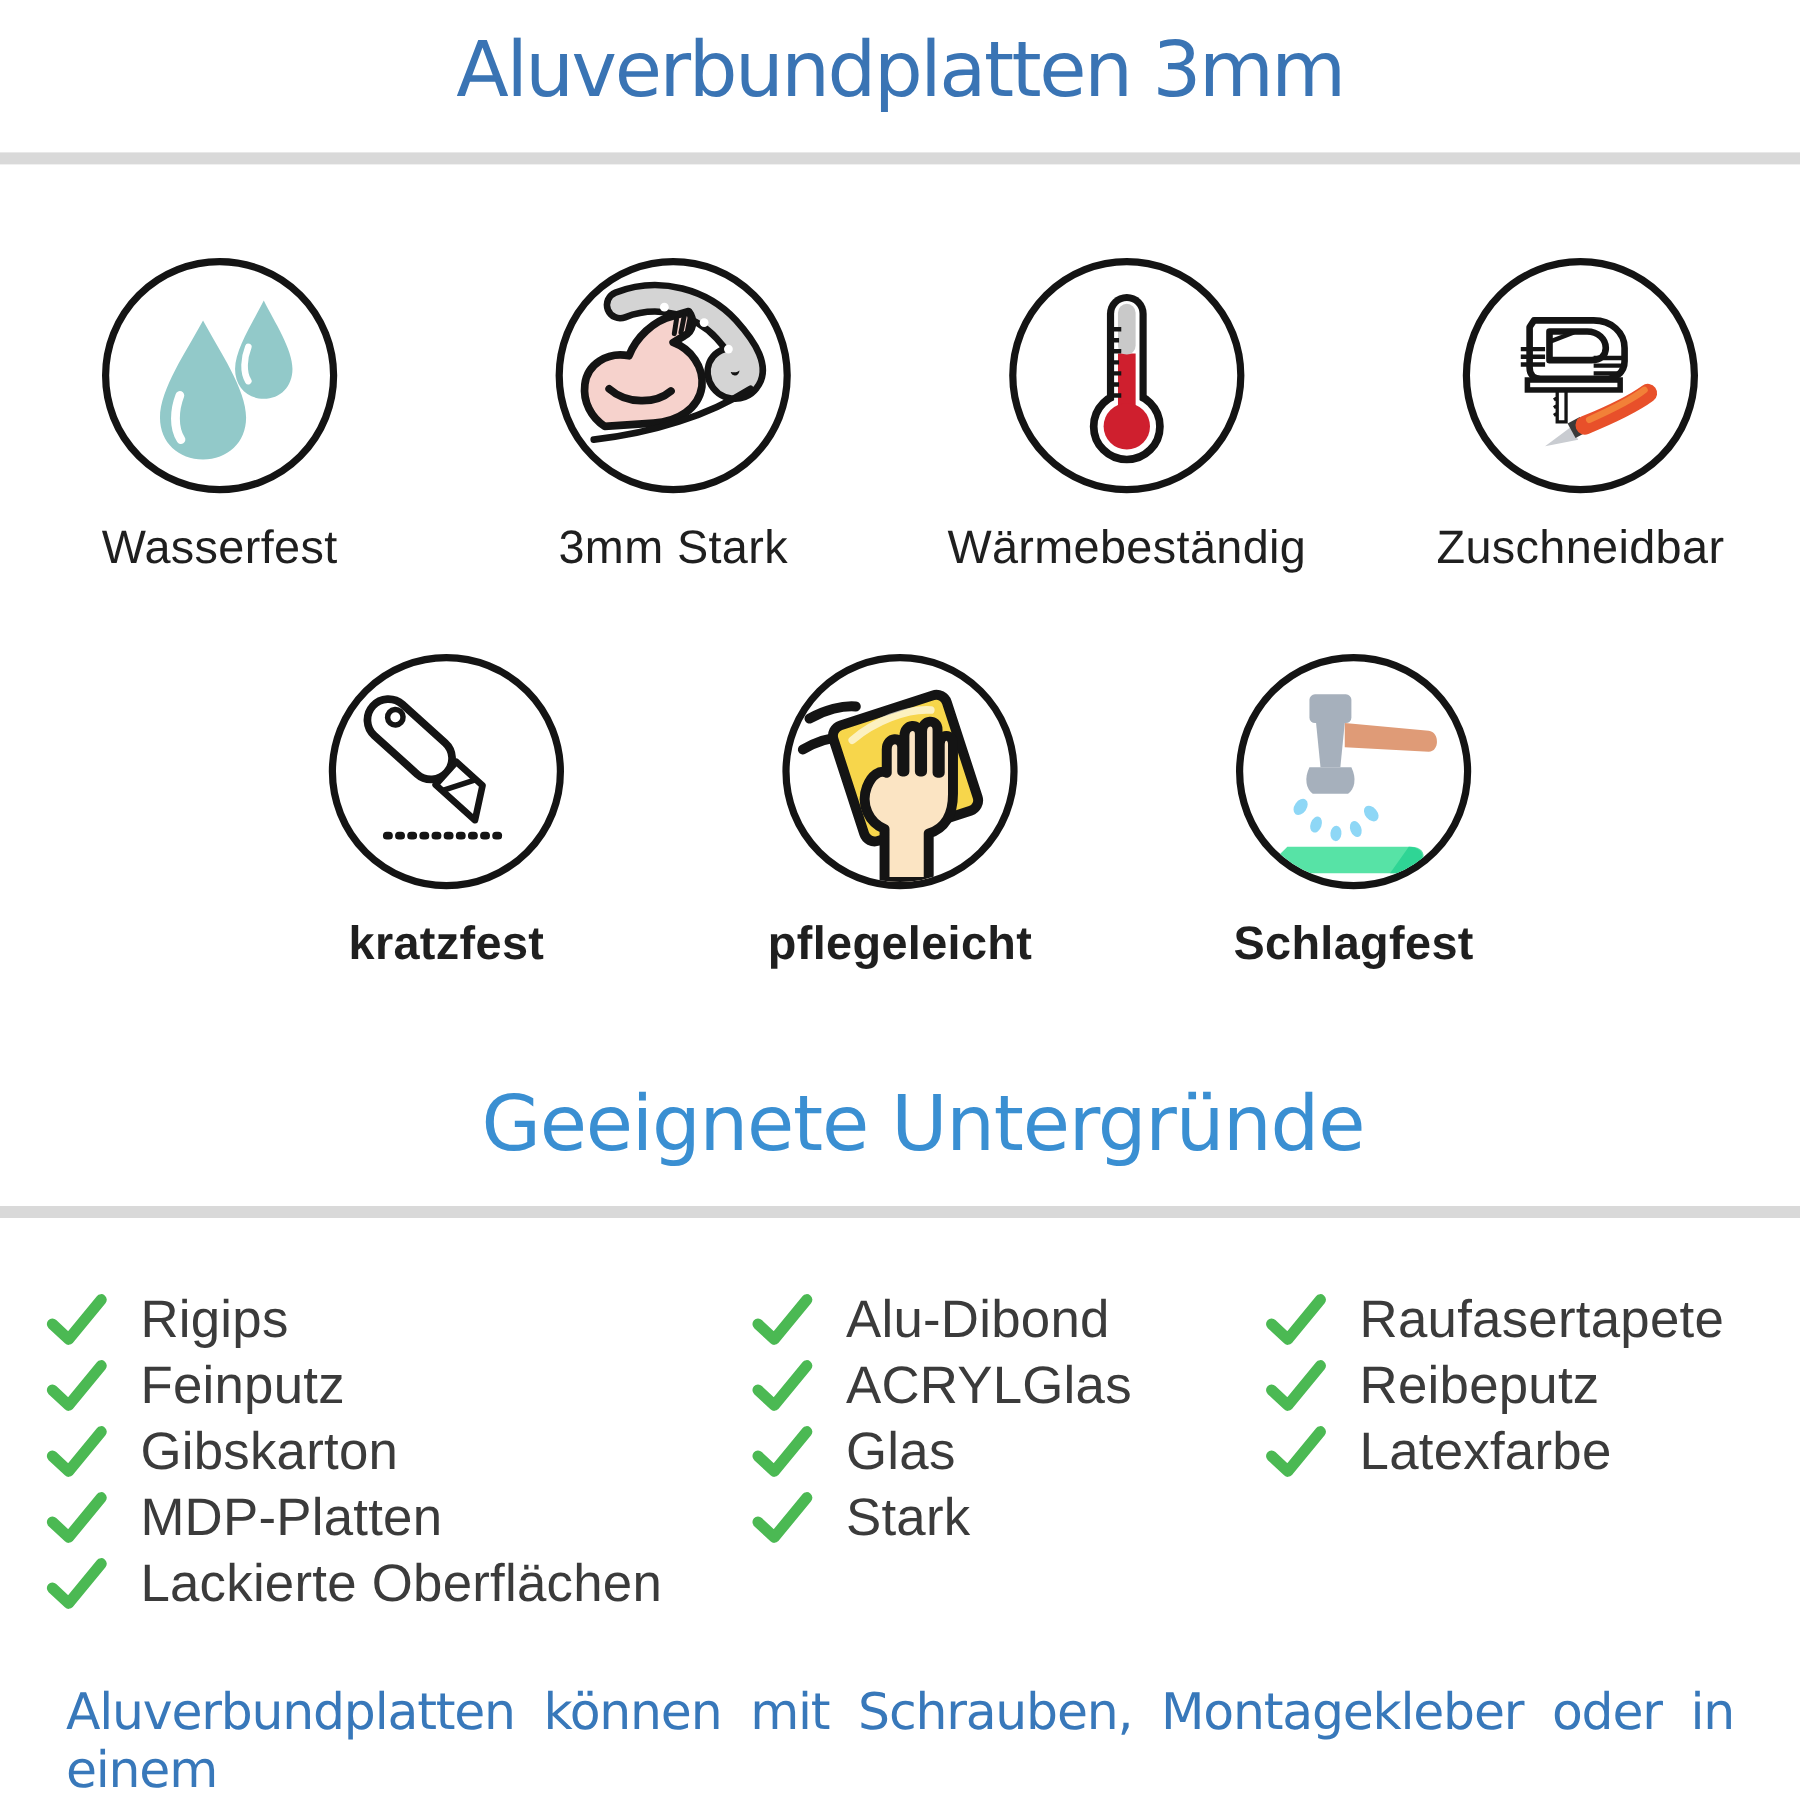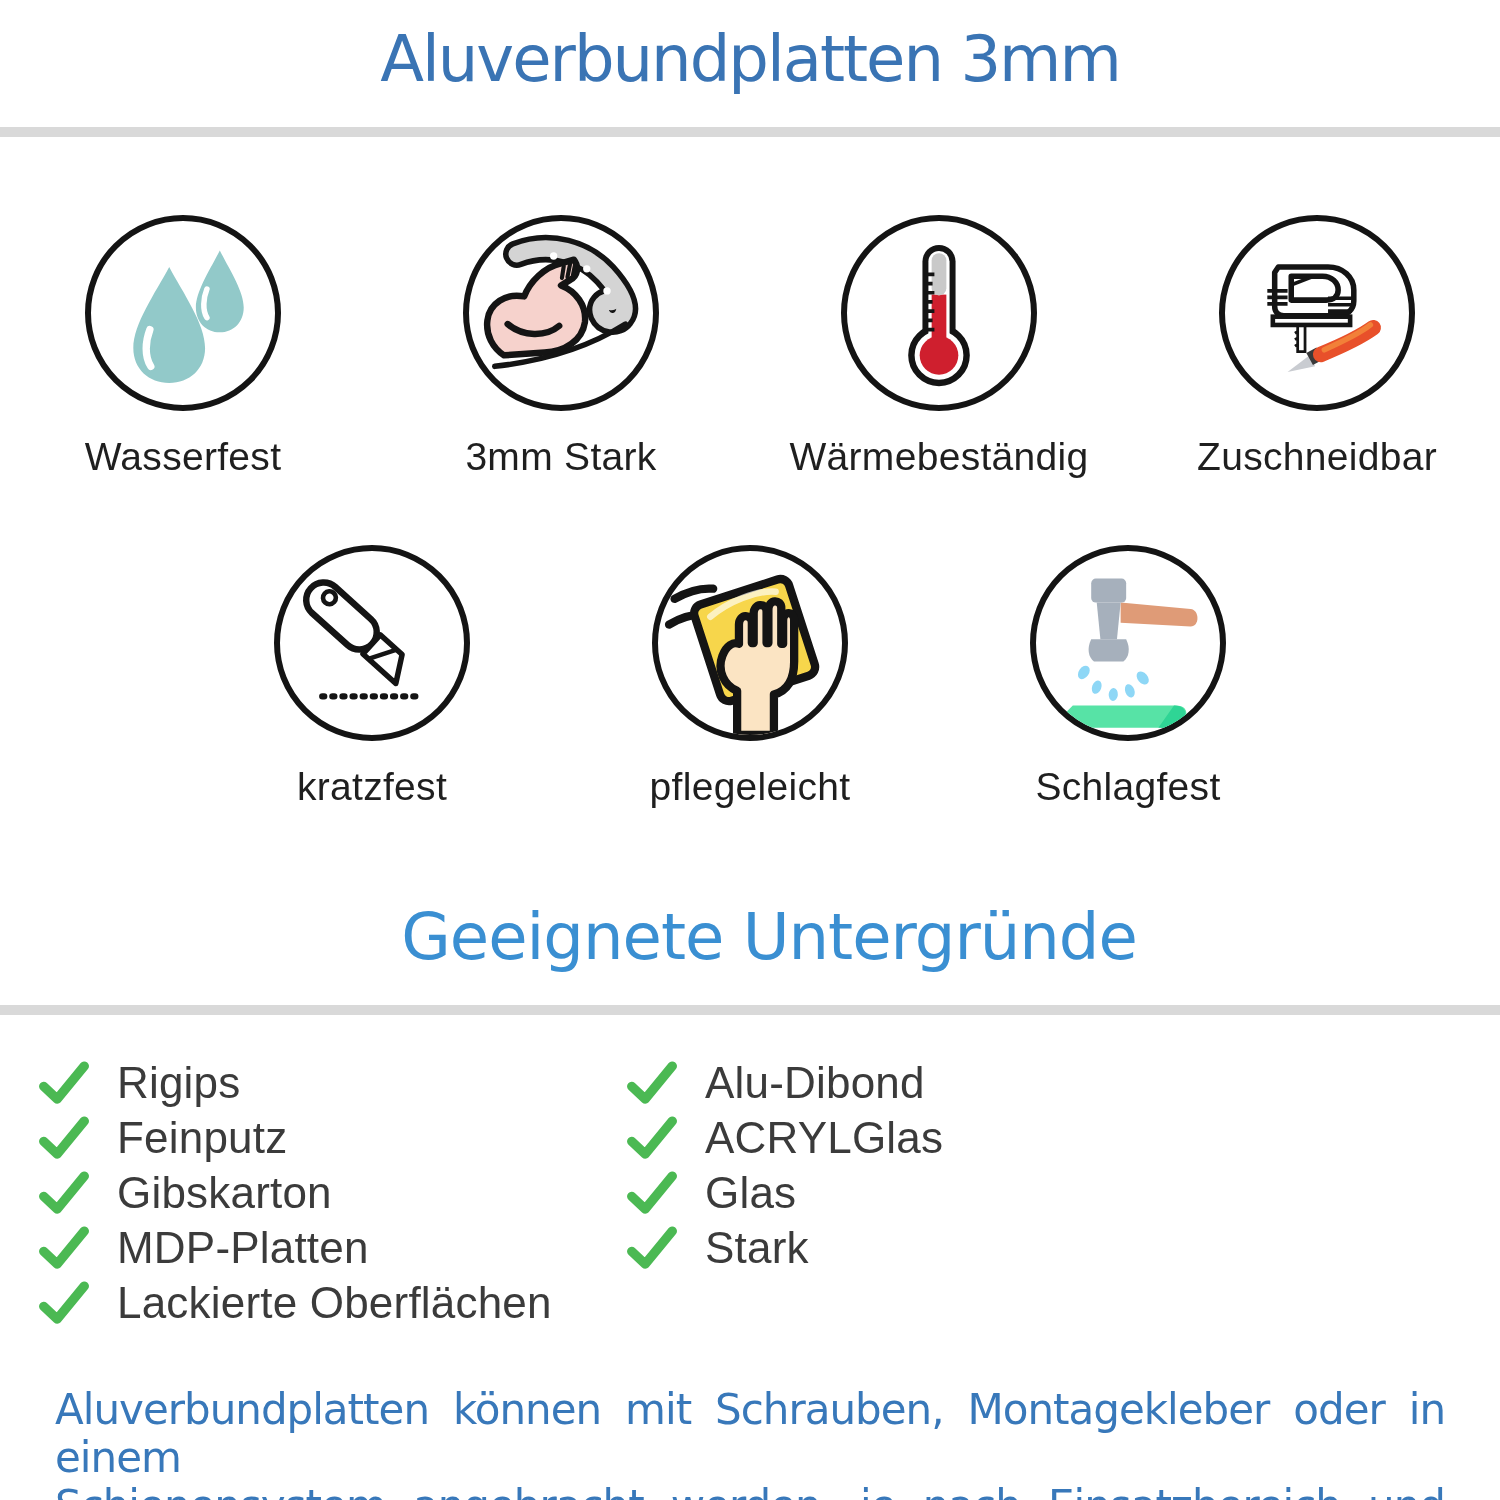--- a/index.html
+++ b/index.html
@@ -5,27 +5,27 @@
   html,body{margin:0;padding:0;background:#fff;}
   .page{width:1500px;height:1500px;background:#fff;overflow:hidden;position:relative;
         font-family:"Liberation Sans",sans-serif;}
   .main-title{margin:26px 12px 0;text-align:center;font-family:"DejaVu Sans",sans-serif;
         font-weight:500;font-size:64px;line-height:1.05;letter-spacing:-2px;color:#3a74b4;}
   .sub-title{margin:95px 0 0;text-align:center;font-family:"DejaVu Sans",sans-serif;
         font-weight:500;font-size:64px;line-height:1.05;letter-spacing:-1px;color:#3a8fd2;padding-left:38px;}
   .divider{height:10px;background:#d9d9d9;margin-top:34px;}
   .features{margin-top:78px;}
   .feat-row{display:flex;justify-content:center;gap:56px;}
-  .feat-row.second{margin-top:66px;}
+  .feat-row.second{margin-top:66px;font-weight:bold;}
   .tile{width:322px;display:flex;flex-direction:column;align-items:center;justify-content:space-between;}
   .circle{width:196px;height:196px;box-sizing:border-box;border:6px solid #141414;
         border-radius:50%;overflow:hidden;background:#fff;}
   .circle svg{width:100%;height:100%;display:block;}
   .tile-label{margin-top:24px;font-size:39px;color:#1f1f1f;letter-spacing:0.3px;white-space:nowrap;}
-  .substrates{margin-top:40px;padding:0 36px 0 38px;display:grid;
+  .substrates{margin-top:57px;padding:0 36px 0 38px;display:grid;
         grid-template-columns:588px 428px 1fr;}
   .sub-col{display:flex;flex-direction:column;}
   .check-item{display:flex;align-items:center;gap:27px;height:55px;font-size:44px;
         color:#3b3b3b;letter-spacing:0.2px;white-space:nowrap;}
   .check-item svg{width:52px;height:44px;flex:0 0 auto;}
   .footer{margin:56px 55px 0;font-family:"DejaVu Sans",sans-serif;font-size:42px;
         line-height:1.14;letter-spacing:-1px;color:#3878ba;}
   .footer-line{text-align:justify;text-align-last:justify;}
 </style>
 </head>
@@ -216,20 +216,40 @@
         <span>Glas</span>
       </div>
       <div class="check-item">
         <svg viewBox="0 0 60 52">
             <path d="M6,30 L22,45 L54,6" stroke="#4bb953" stroke-width="11" fill="none" stroke-linecap="round" stroke-linejoin="round"></path>
           </svg>
         <span>Stark</span>
       </div>
     </div>
 
+    <div class="sub-col">
+      <div class="check-item">
+        <svg viewBox="0 0 60 52">
+            <path d="M6,30 L22,45 L54,6" stroke="#4bb953" stroke-width="11" fill="none" stroke-linecap="round" stroke-linejoin="round"></path>
+          </svg>
+        <span>Raufasertapete</span>
+      </div>
+      <div class="check-item">
+        <svg viewBox="0 0 60 52">
+            <path d="M6,30 L22,45 L54,6" stroke="#4bb953" stroke-width="11" fill="none" stroke-linecap="round" stroke-linejoin="round"></path>
+          </svg>
+        <span>Reibeputz</span>
+      </div>
+      <div class="check-item">
+        <svg viewBox="0 0 60 52">
+            <path d="M6,30 L22,45 L54,6" stroke="#4bb953" stroke-width="11" fill="none" stroke-linecap="round" stroke-linejoin="round"></path>
+          </svg>
+        <span>Latexfarbe</span>
+      </div>
+    </div>
 
   </div>
 
   <div class="footer">
     <div class="footer-line">Aluverbundplatten können mit Schrauben, Montagekleber oder in einem</div>
     <div class="footer-line">Schienensystem angebracht werden, je nach Einsatzbereich und Untergrund.</div>
   </div>
 
 </div>
 

